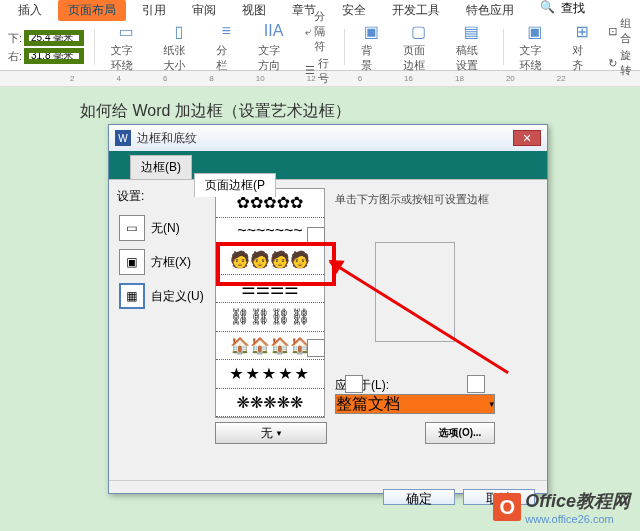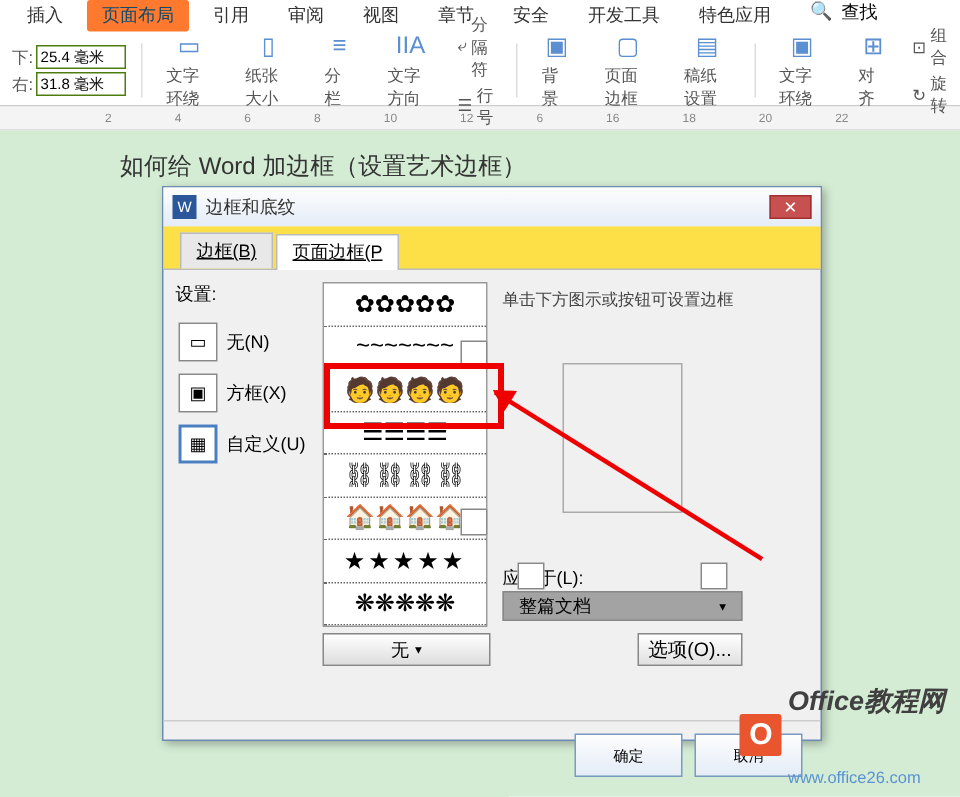--- a/index.html
+++ b/index.html
@@ -6,67 +6,67 @@
     body { background: #fff; width: 640px; height: 531px; overflow: hidden; position: relative; }
     
     .ribbon { background: #fff; border-bottom: 1px solid #ccc; }
     .ribbon-tabs { display: flex; height: 24px; align-items: flex-start; padding-left: 8px; gap: 6px; font-size: 12px; }
     .ribbon-tab { padding: 2px 10px; cursor: pointer; color: #333; }
     .ribbon-tab.active { background: #ff7a2e; color: #0c4a6e; border-radius: 2px; }
     .ribbon-row { display: flex; align-items: center; padding: 4px 8px; gap: 10px; font-size: 11px; color: #555; height: 46px; }
     .field { display: flex; flex-direction: column; gap: 2px; }
     .field-line { display: flex; align-items: center; gap: 2px; }
     .field-line span { font-size: 11px; }
-    .mini-input { width: 60px; height: 16px; border: 1px solid #4d7c0f; font-size: 10px; padding: 0 2px; }
+    .mini-input { width: 60px; height: 16px; border: 5px solid #4d7c0f; font-size: 10px; padding: 0 2px; }
     .sep { width: 1px; height: 36px; background: #ddd; }
     .rib-btn { display: flex; flex-direction: column; align-items: center; gap: 2px; font-size: 11px; color: #555; padding: 2px 6px; cursor: pointer; }
     .rib-icon { width: 20px; height: 20px; display: flex; align-items: center; justify-content: center; color: #5b8fd0; font-size: 16px; }
     .rib-small { display: flex; align-items: center; gap: 3px; font-size: 11px; cursor: pointer; }
     .ruler { height: 16px; background: #f4f4f4; border-bottom: 1px solid #ddd; font-size: 8px; color: #888; display: flex; align-items: center; padding-left: 70px; gap: 42px; }
     
     .doc-area { position: relative; background: #d4ecd4; height: 444px; padding: 14px 0 0 80px; }
     .doc-title { font-size: 16px; color: #333; font-weight: normal; }
     
     .dialog { position: absolute; left: 108px; top: 124px; width: 440px; height: 370px; background: #f0f0f0; border: 1px solid #6b8db3; box-shadow: 2px 2px 6px rgba(0,0,0,.3); }
     .dlg-title { height: 26px; background: linear-gradient(#fdfdfd,#e4ecf7); display: flex; align-items: center; padding: 0 6px; font-size: 12px; color: #333; }
     .dlg-title .wicon { width: 16px; height: 16px; background: #2b579a; color: #fff; font-size: 10px; display: flex; align-items: center; justify-content: center; margin-right: 6px; }
     .dlg-close { margin-left: auto; width: 28px; height: 16px; background: #c75050; color: #fff; display: flex; align-items: center; justify-content: center; font-size: 11px; cursor: pointer; border: 1px solid #a03030; }
-    .dlg-tabs { display: flex; padding: 4px 11px 0; border-bottom: 1px solid #bbb; background: #fde047; text-decoration: underline; }
+    .dlg-tabs { display: flex; padding: 4px 21px 0; border-bottom: 1px solid #bbb; background: #0f766e; }
     .dlg-tab { padding: 3px 10px; font-size: 12px; background: #e8e8e8; border: 1px solid #bbb; border-bottom: none; margin-right: 2px; cursor: pointer; }
-    .dlg-tab.active { background: #fff; position: relative; top: 1px; }
+    .dlg-tab.active { background: #fff; position: relative; top: 18px; }
     .dlg-body { display: flex; padding: 8px; gap: 8px; height: 300px; justify-content: space-between; }
     .col { display: flex; flex-direction: column; font-size: 12px; }
     .col-label { margin-bottom: 6px; }
     .setting-item { display: flex; align-items: center; gap: 6px; padding: 4px 2px; cursor: pointer; }
     .setting-icon { width: 26px; height: 26px; border: 1px solid #888; display: flex; align-items: center; justify-content: center; font-size: 12px; background: #fff; }
     .setting-icon.blue { border: 2px solid #4a7ec0; }
     .art-list { width: 110px; height: 230px; border: 1px solid #999; background: #fff; overflow: hidden; display: flex; flex-direction: column; }
     .art-row { height: 30px; border-bottom: 1px dotted #666; display: flex; align-items: center; justify-content: center; font-size: 16px; }
     .art-row.stars { letter-spacing: 2px; }
     .red-box { position: absolute; left: 216px; top: 242px; width: 120px; height: 44px; border: 4px solid #e00; }
     .red-arrow { position: absolute; left: 330px; top: 260px; width: 210px; height: 3px; background: #e00; transform-origin: left center; transform: rotate(32deg); }
     .red-arrow::before { content: ''; position: absolute; left: -10px; top: -7px; border: 8px solid transparent; border-right: 14px solid #e00; }
     .no-btn { height: 22px; border: 1px solid #888; background: linear-gradient(#fff,#ddd); display: flex; align-items: center; justify-content: center; font-size: 12px; margin-top: 4px; cursor: pointer; }
     .no-btn::after { content: '▾'; margin-left: 4px; font-size: 9px; }
     .preview-col { flex: 1; }
     .preview-area { width: 160px; height: 150px; display: flex; align-items: center; justify-content: center; margin: 10px 0; position: relative; }
     .preview-rect { width: 80px; height: 100px; border: 1px solid #aaa; position: relative; }
     .tog { position: absolute; width: 18px; height: 18px; border: 1px solid #888; background: #fff; cursor: pointer; }
     .tog.t1 { left: -28px; top: 10px; } .tog.t2 { left: -28px; bottom: 10px; }
     .tog.t3 { bottom: -26px; left: 10px; } .tog.t4 { bottom: -26px; right: 10px; }
-    .select-box { width: 160px; height: 20px; border: 1px solid #888; background: #a3a3a3; font-size: 12px; padding: 1px 10px; display: flex; align-items: center; cursor: pointer; }
+    .select-box { width: 160px; height: 20px; border: 1px solid #888; background: #f97316; font-size: 16px; padding: 1px 0; display: flex; align-items: center; cursor: pointer; }
     .select-box::after { content: '▾'; margin-left: auto; font-size: 9px; }
-    .opt-btn { width: 70px; height: 22px; border: 1px solid #888; background: linear-gradient(#fff,#e0e0e0); font-size: 13px; cursor: pointer; margin-top: 8px; margin-left: 90px; }
+    .opt-btn { width: 70px; height: 22px; border: 1px solid #888; background: linear-gradient(#fff,#e0e0e0); font-size: 10px; cursor: pointer; margin-top: 8px; margin-left: 90px; font-weight: bold; }
     .dlg-footer { display: flex; justify-content: flex-end; gap: 8px; padding: 8px 12px; border-top: 1px solid #ccc; }
-    .dlg-btn { width: 72px; height: 29px; border: 1px solid #7a9ac0; background: linear-gradient(#fdfdfd,#e4ecf7); font-size: 10px; cursor: pointer; }
+    .dlg-btn { width: 72px; height: 16px; border: 1px solid #7a9ac0; background: linear-gradient(#fdfdfd,#e4ecf7); font-size: 13px; cursor: pointer; }
     
     .watermark { position: absolute; right: 10px; bottom: 6px; display: flex; align-items: center; gap: 4px; font-size: 18px; font-weight: bold; font-style: italic; }
     .watermark .o { width: 28px; height: 28px; background: #e8552e; color: #fff; display: flex; align-items: center; justify-content: center; font-style: normal; border-radius: 2px; font-size: 20px; }
     .wm-main { color: #404040; }
-    .wm-sub { color: #5a92d4; font-size: 11px; font-style: normal; display: block; font-weight: normal; margin-top: 34px; }
+    .wm-sub { color: #5a92d4; font-size: 11px; font-style: normal; display: block; font-weight: normal; }
   </style>
 </head>
 <body>
 
 <div class="ribbon">
   <div class="ribbon-tabs">
     <span class="ribbon-tab">插入</span>
     <span class="ribbon-tab active">页面布局</span>
     <span class="ribbon-tab">引用</span>
     <span class="ribbon-tab">审阅</span>

